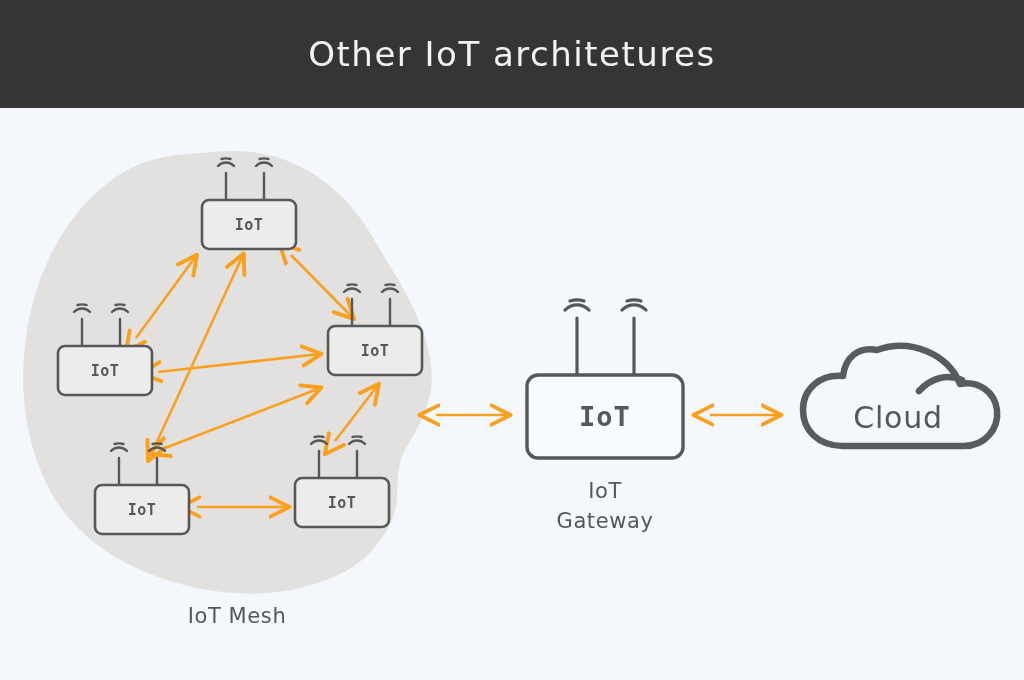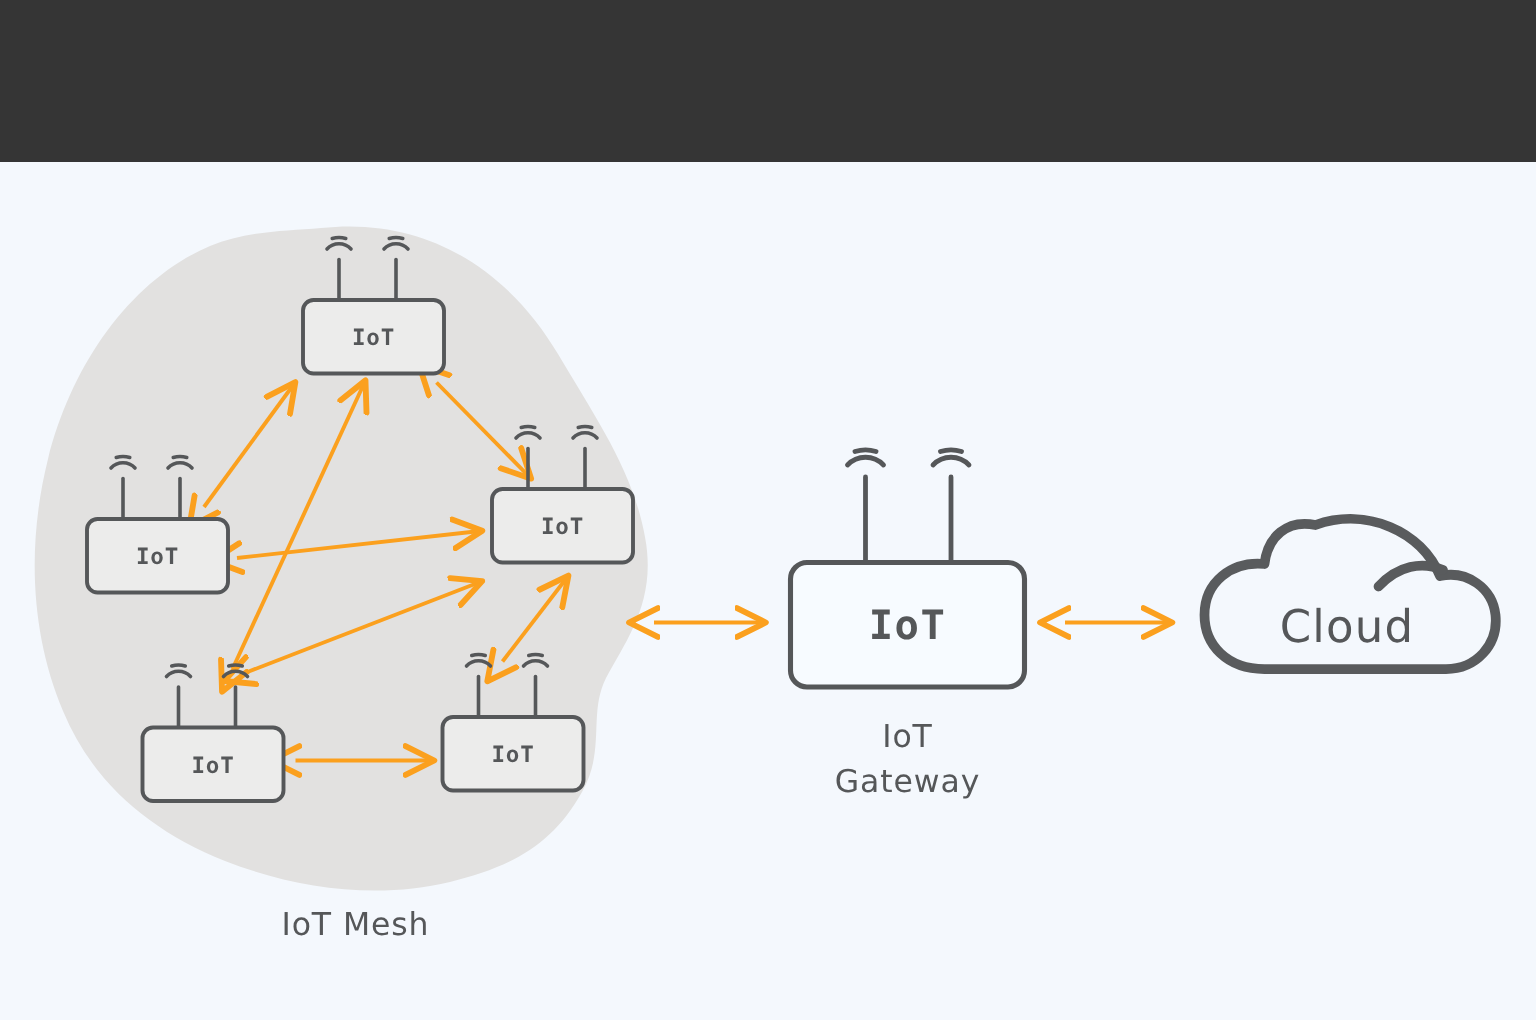--- a/index.html
+++ b/index.html
@@ -125,20 +125,21 @@
     stroke-width: 2.6;
     fill: none;
   }
 </style>
 </head>
 <body>
 
 <div id="stage">
 
   <div class="header-bar"></div>
+  <div class="header-title">Other IoT architetures</div>
 
   <svg class="canvas" viewBox="0 0 1024 572">
     <defs>
       <marker id="ah" markerWidth="9" markerHeight="9" refX="7.4" refY="4.5" orient="auto" markerUnits="strokeWidth">
         <path d="M0.6,0.8 L8,4.5 L0.6,8.2" fill="none" stroke="#fba01e" stroke-width="1.5" stroke-linecap="round" stroke-linejoin="round"></path>
       </marker>
       <marker id="ah-start" markerWidth="9" markerHeight="9" refX="1.6" refY="4.5" orient="auto-start-reverse" markerUnits="strokeWidth">
         <path d="M0.6,0.8 L8,4.5 L0.6,8.2" fill="none" stroke="#fba01e" stroke-width="1.5" stroke-linecap="round" stroke-linejoin="round"></path>
       </marker>
     </defs>

